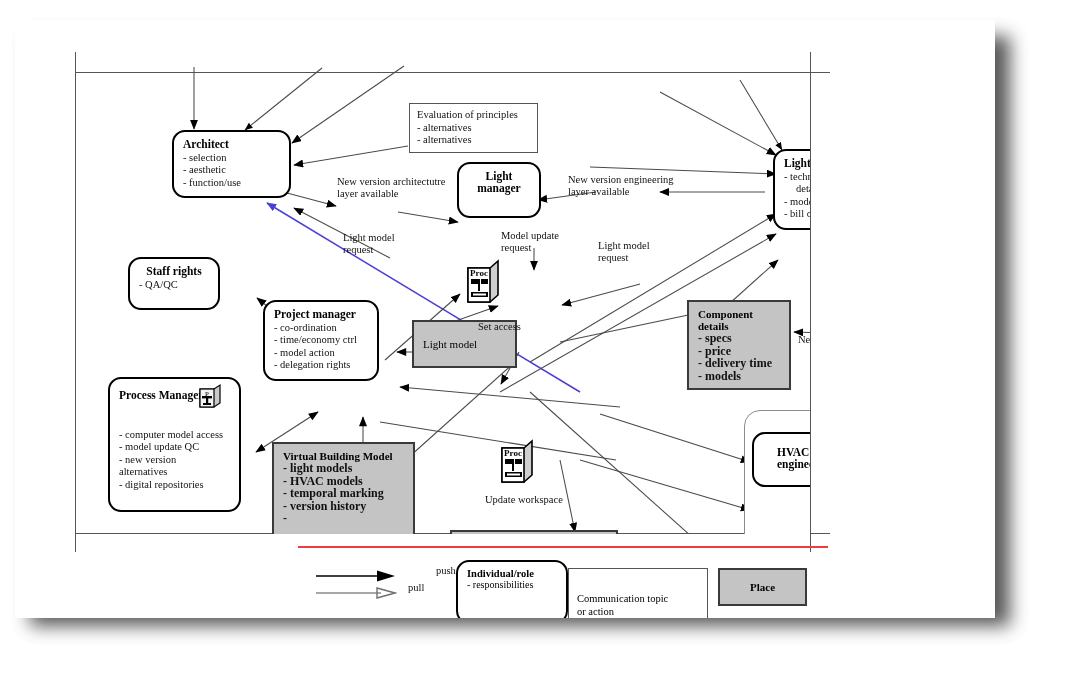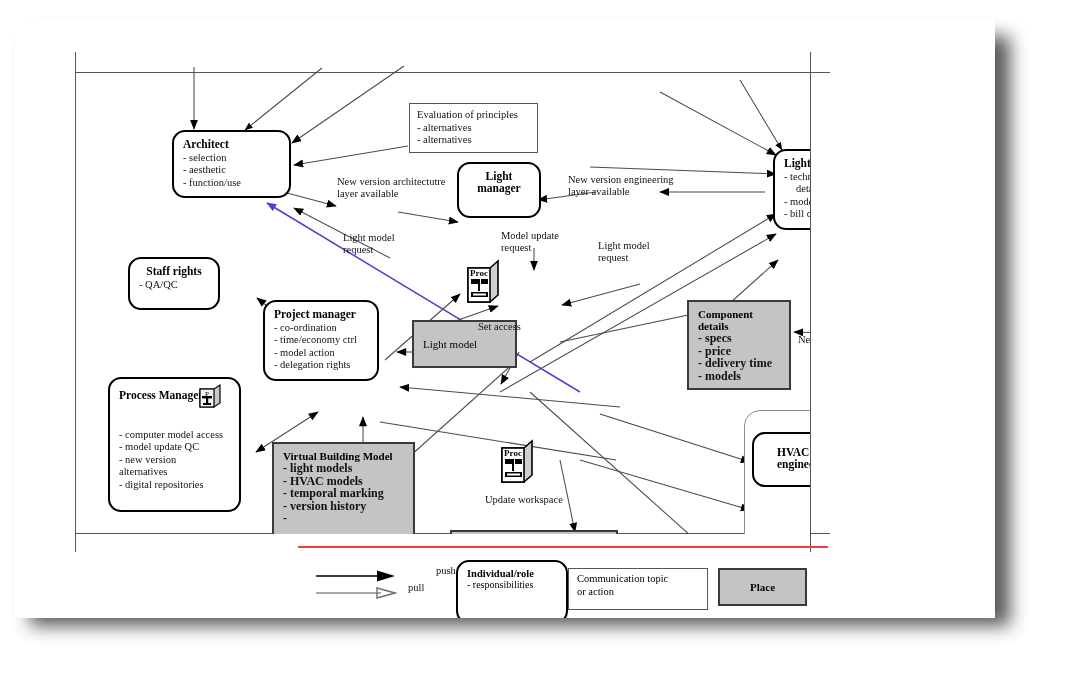--- a/index.html
+++ b/index.html
@@ -71,21 +71,21 @@
   #legend{position:absolute;left:0;top:0;width:980px;height:598px;}
   #redline{position:absolute;left:283px;top:526px;width:530px;height:2.4px;background:#ef3c3c;}
   .leg-item{position:absolute;}
   .leg-txt{position:absolute;font-size:10.5px;color:#111;}
   .leg-role{
     position:absolute;border:2.6px solid #000;border-radius:13px;background:#fff;
     padding:6px 9px;
   }
   .leg-role .ttl{font-weight:bold;font-size:10.5px;}
   .leg-role .sub{font-size:10px;}
-  .leg-topic{position:absolute;border:1.1px solid #555;background:#fff;padding:4px 8px;font-size:10.5px;line-height:12.6px;}
+  .leg-topic{position:absolute;border:1.1px solid #555;background:#fff;padding:24px 8px;font-size:10.5px;line-height:12.6px;}
   .leg-place{position:absolute;border:2px solid #3a3a3a;background:#c4c4c4;
     display:flex;align-items:center;justify-content:center;font-weight:bold;font-size:11px;}
 </style>
 </head>
 <body>
 
 <div id="root">
 
   <div id="shadow"></div>
 

